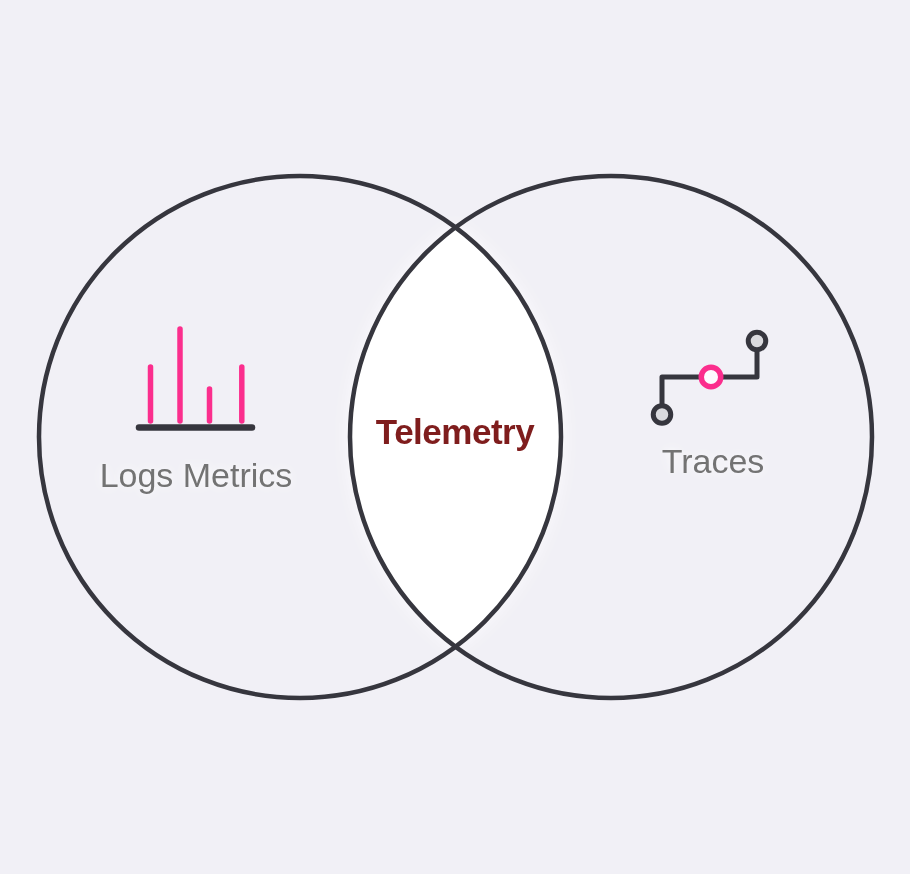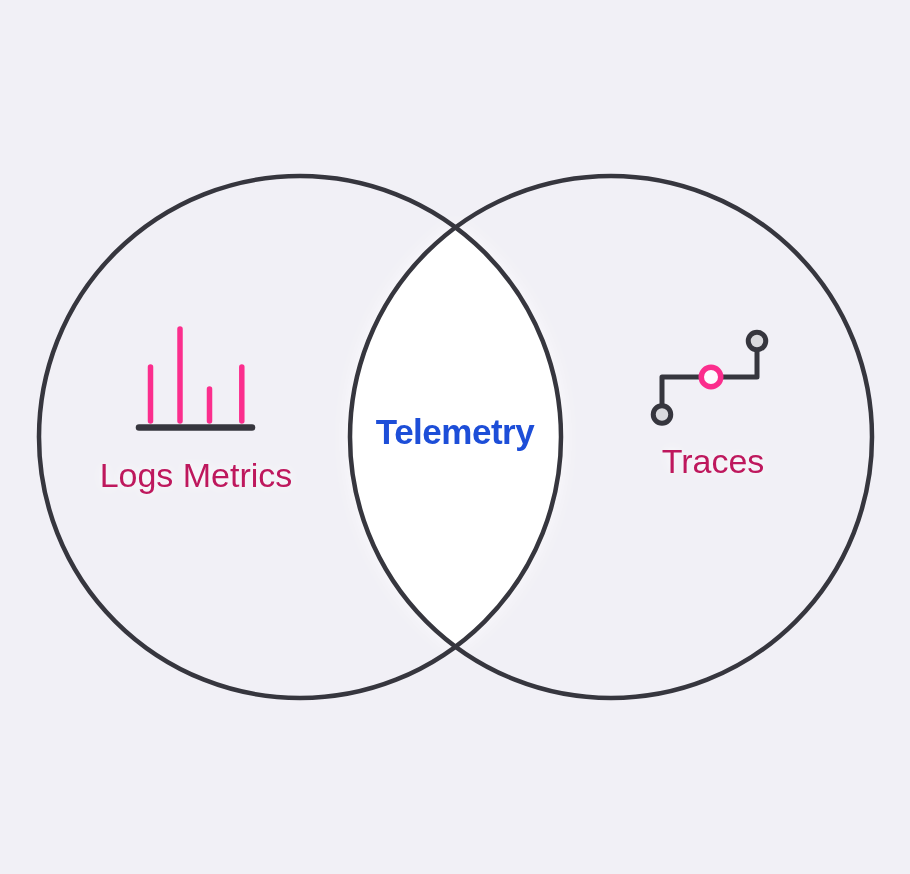--- a/index.html
+++ b/index.html
@@ -21,38 +21,38 @@
     top: 0;
     display: block;
   }
   .set-label {
     position: absolute;
     width: 300px;
     text-align: center;
     font-size: 34px;
     line-height: 42px;
     font-weight: 400;
-    color: #be185d;
+    color: #737373;
     letter-spacing: 0px;
     text-shadow: 0 0 14px rgba(255,255,255,0.9), 0 0 6px rgba(255,255,255,0.5);
     user-select: none;
   }
   .set-label.left  { left: 46px;  top: 454px; }
   .set-label.right { left: 563px; top: 440px; }
   .overlap-label {
     position: absolute;
     left: 295px;
     top: 415px;
     width: 320px;
     text-align: center;
     font-size: 35px;
     line-height: 34px;
     font-weight: 700;
     letter-spacing: -0.5px;
-    color: #1d4ed8;
+    color: #7f1d1d;
     user-select: none;
   }
 </style>
 </head>
 <body>
 
 <div class="stage">
 
   <svg width="910" height="874" viewBox="0 0 910 874">
     <defs>

